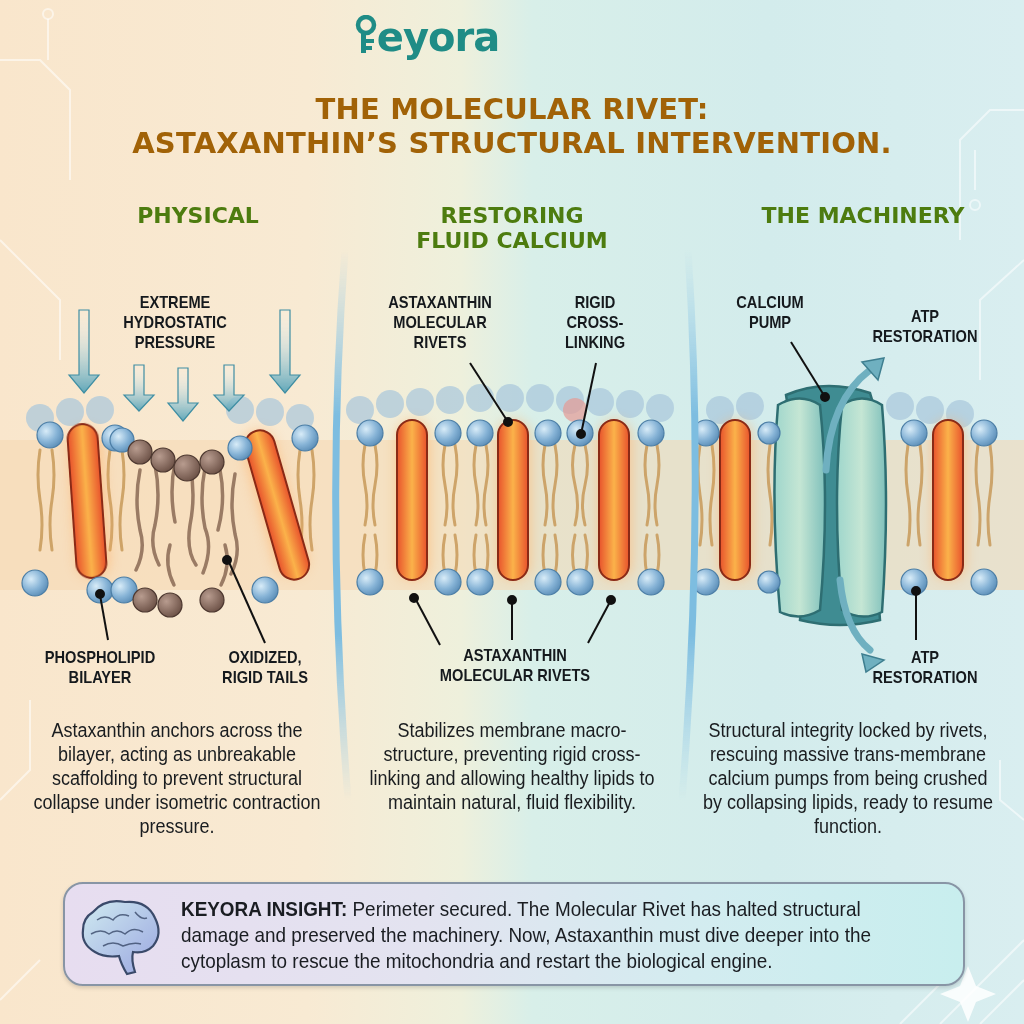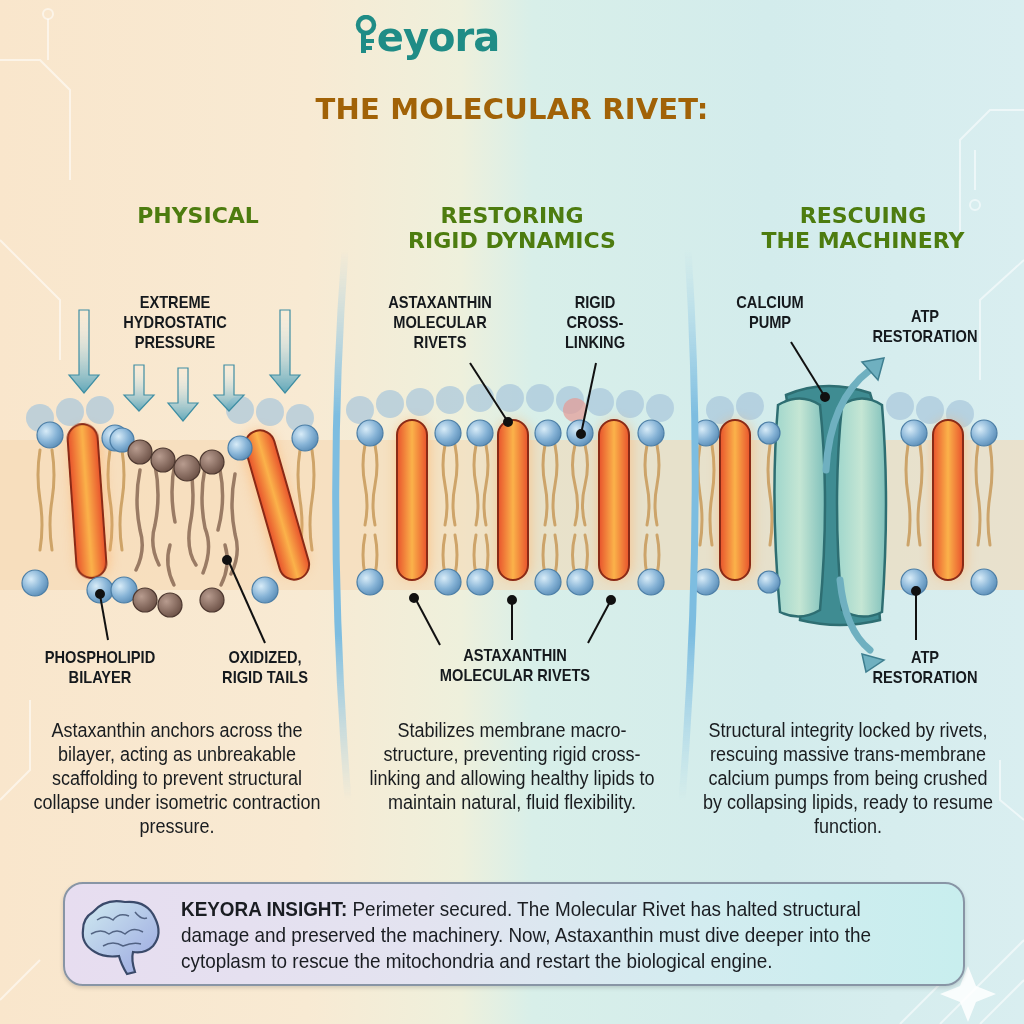--- a/index.html
+++ b/index.html
@@ -84,31 +84,31 @@
       <circle cx="13" cy="10" r="8" fill="none" stroke="#1f8c86" stroke-width="4.5"></circle>
       <rect x="8" y="17" width="5" height="21" fill="#1f8c86"></rect>
       <rect x="13" y="24" width="8" height="4" fill="#1f8c86"></rect>
       <rect x="13" y="31" width="6" height="4" fill="#1f8c86"></rect>
     </svg>
   </span><span>eyora</span>
 </div>
 
 <div class="title">
   <div>THE MOLECULAR RIVET:</div>
+  <div>ASTAXANTHIN’S STRUCTURAL INTERVENTION.</div>
 </div>
 
 <div class="col-head" style="left:48px">
   <div>PHYSICAL</div>
 </div>
 <div class="col-head" style="left:362px">
   <div>RESTORING</div>
-  <div>RIGID DYNAMICS</div>
+  <div>FLUID CALCIUM</div>
 </div>
 <div class="col-head" style="left:713px">
-  <div>RESCUING</div>
   <div>THE MACHINERY</div>
 </div>
 
 <svg class="diagram" width="1024" height="1024" viewBox="0 0 1024 1024">
   <defs>
     <linearGradient id="rivetG" x1="0" x2="1" y1="0" y2="0">
       <stop offset="0" stop-color="#e8532c"></stop>
       <stop offset="0.5" stop-color="#fbb24a"></stop>
       <stop offset="1" stop-color="#e8532c"></stop>
     </linearGradient>

